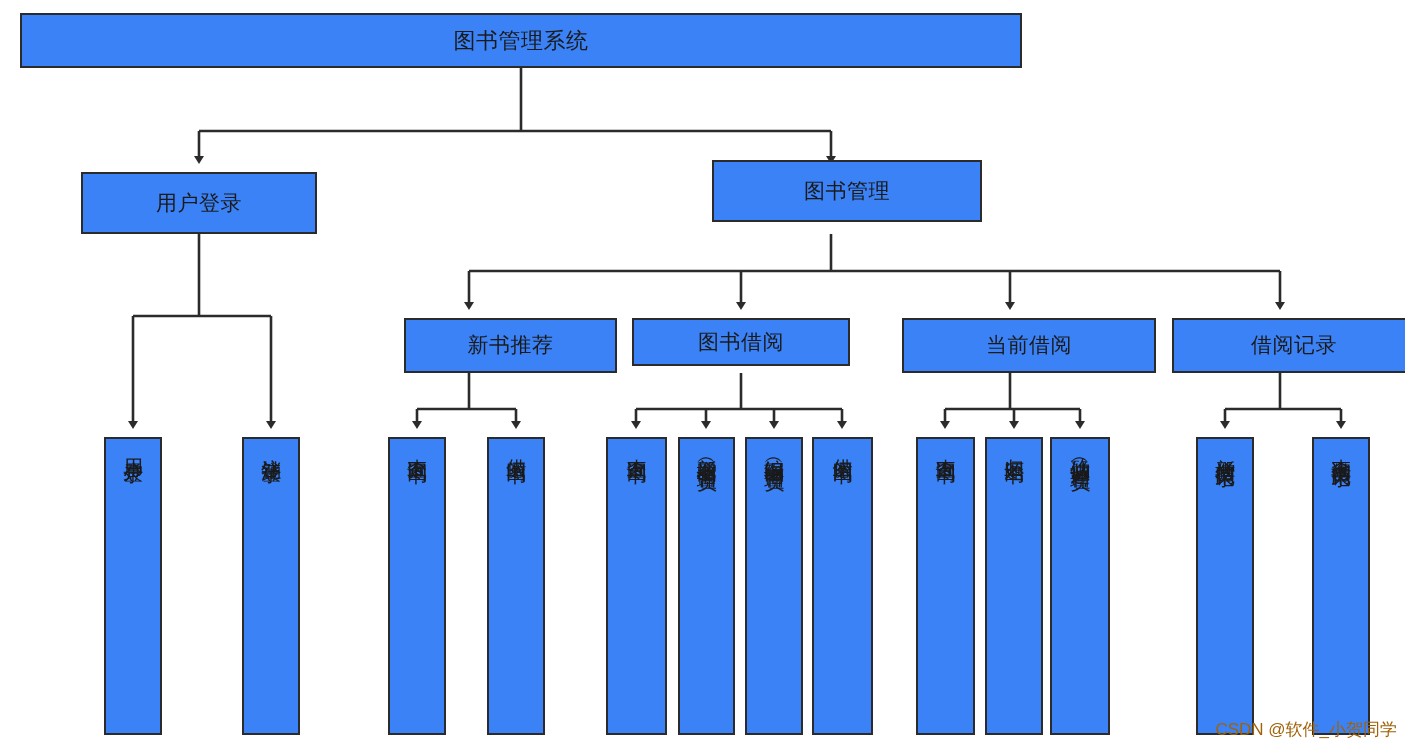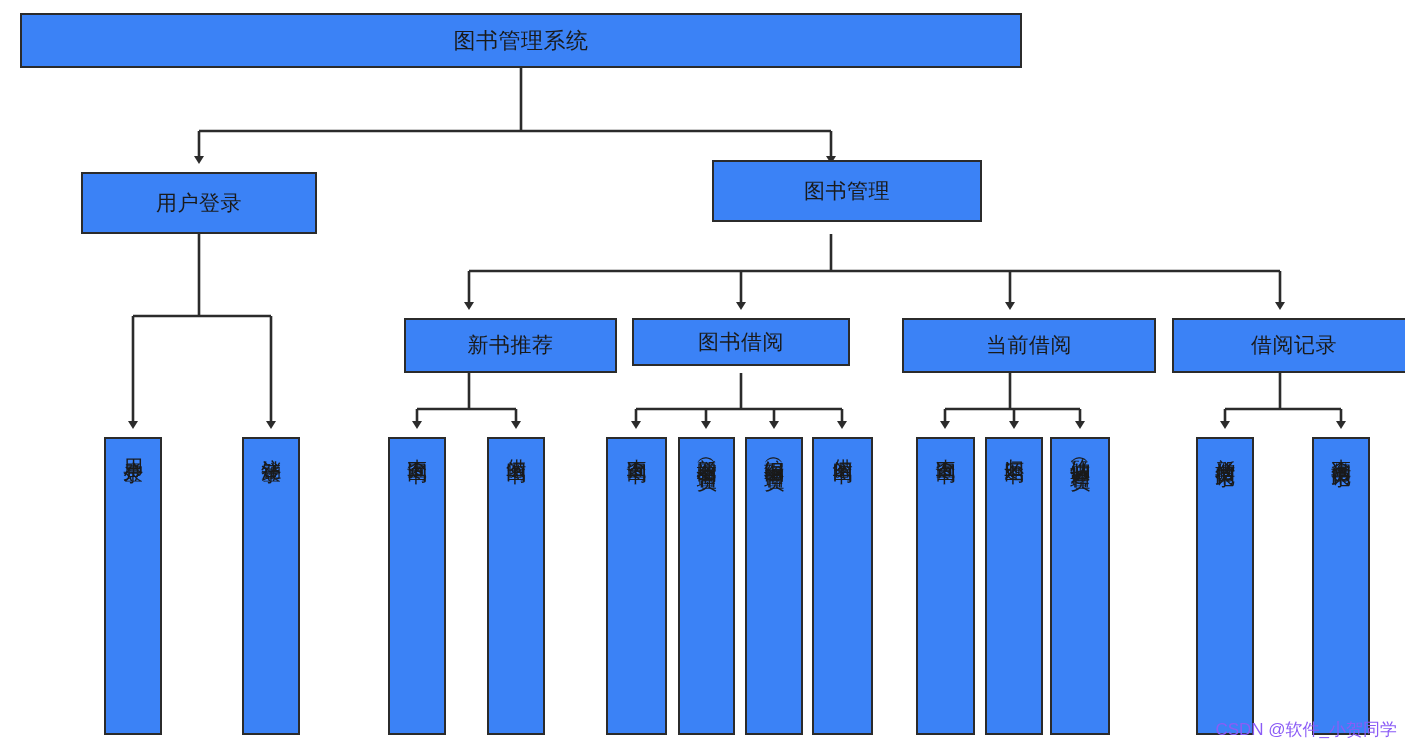--- a/index.html
+++ b/index.html
@@ -58,21 +58,21 @@
     padding-top: 4px;
   }
   .node.root .label {
     font-size: 22px;
   }
   #watermark {
     position: absolute;
     right: 8px;
     bottom: 6px;
     font-size: 17px;
-    color: #8b5cf6;
+    color: #a16207;
     z-index: 5;
     white-space: nowrap;
     font-family: "Liberation Sans", "DejaVu Sans", sans-serif;
     margin-top: 28px;
   }
 </style>
 </head>
 <body>
 
 <div id="canvas">

